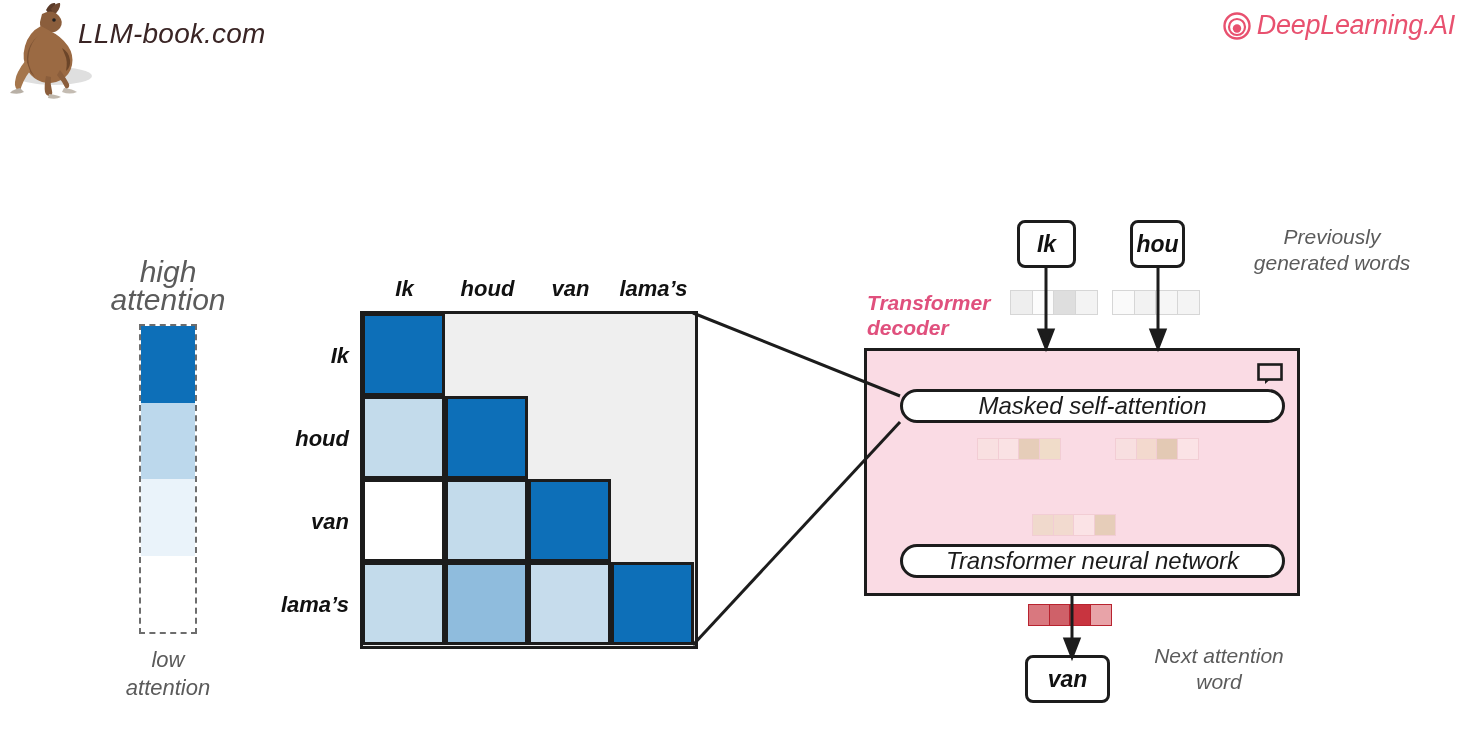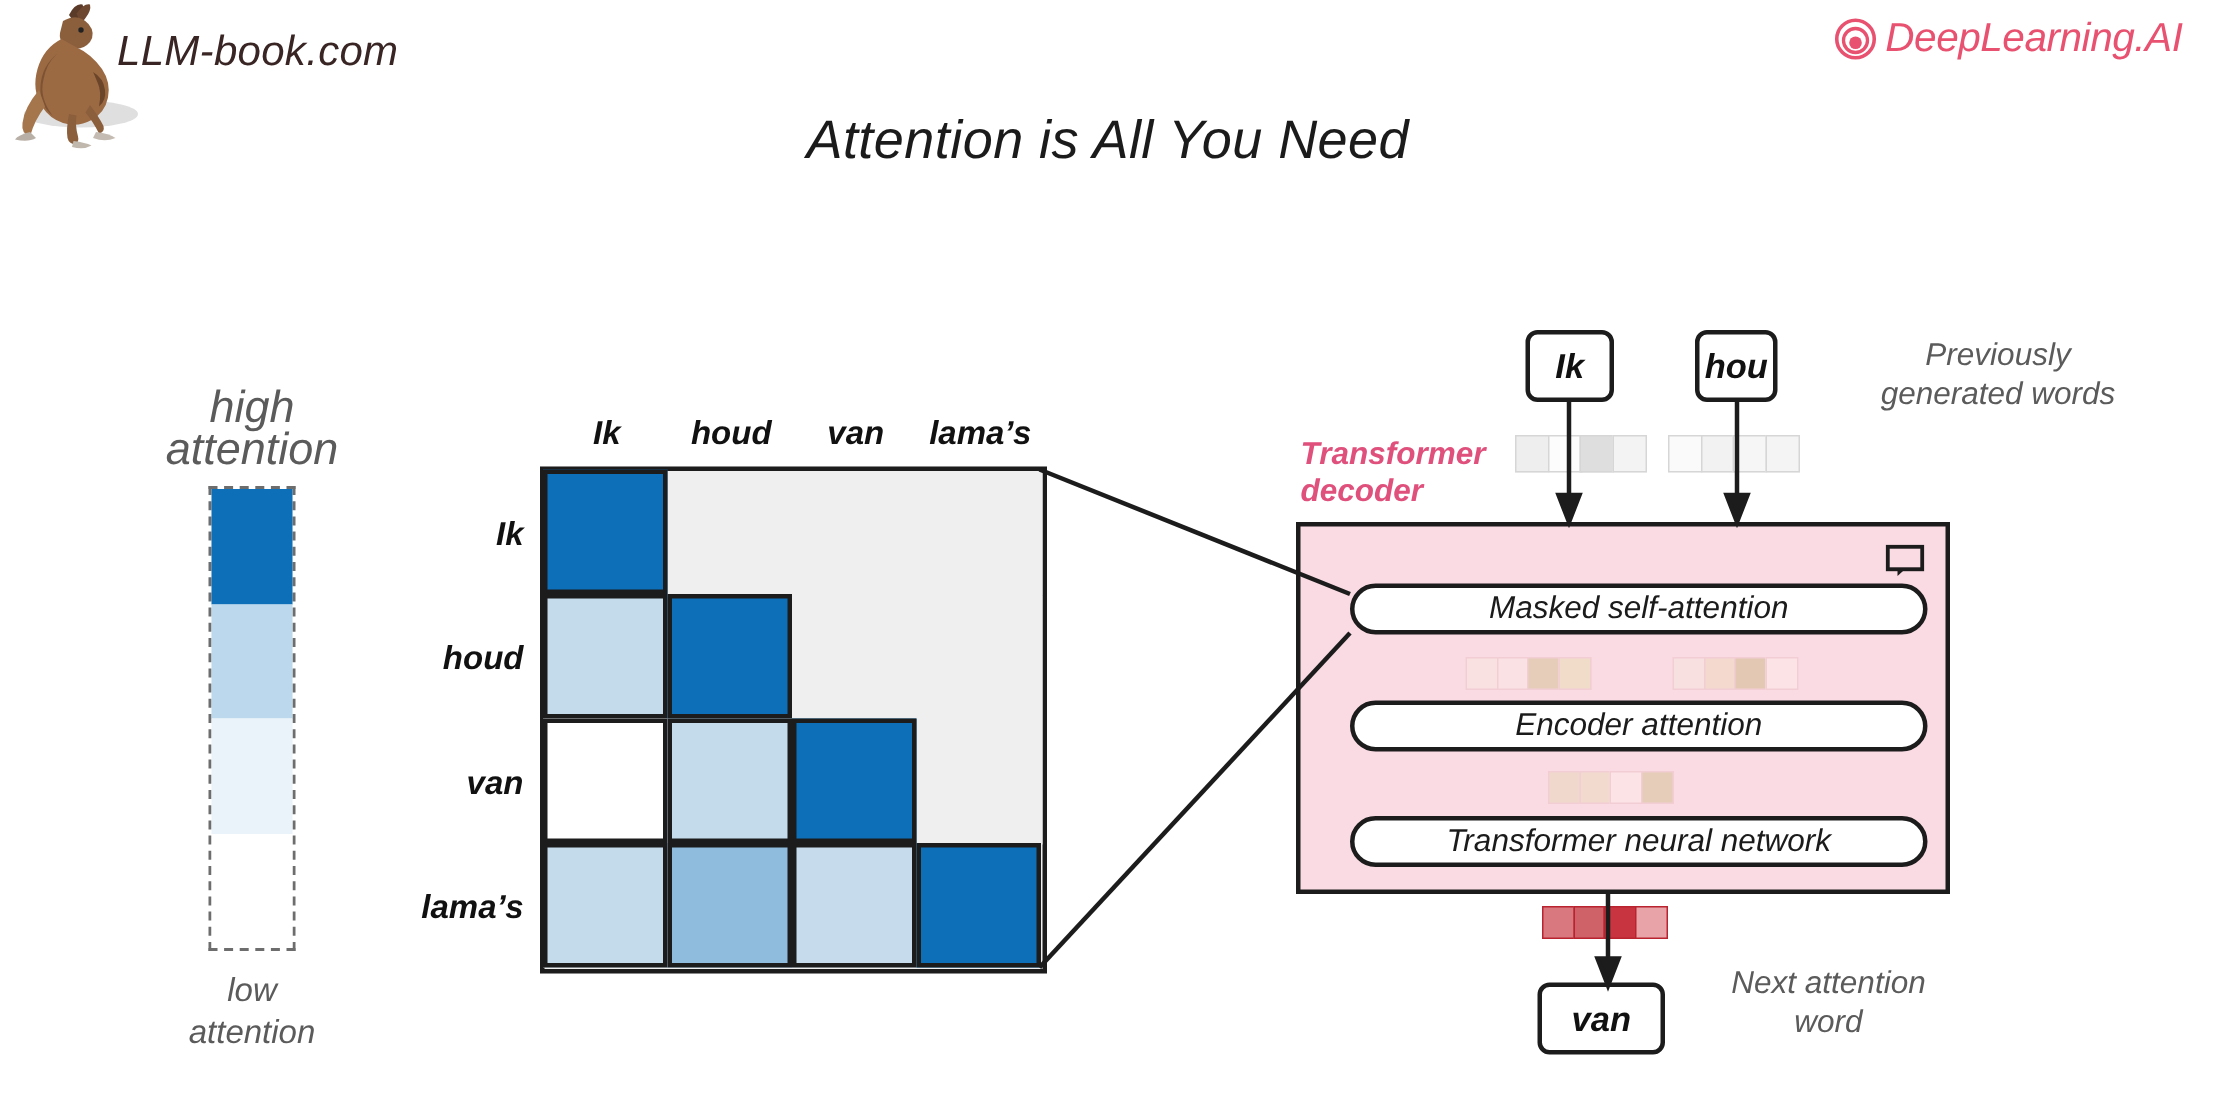--- a/index.html
+++ b/index.html
@@ -63,21 +63,21 @@
   .vec span { display:block; }
 
   #decoder-panel {
     position:absolute; left:2px; top:148px; width:436px; height:248px;
     background:#fadbe4; border:3px solid #1c1c1c;
   }
   .sub-box {
     position:absolute; left:33px; width:385px; height:34px;
     background:#fff; border:3px solid #1c1c1c; border-radius:17px;
     display:flex; align-items:center; justify-content:center;
-    font-size:21px; color:#1b1b1b; white-space:nowrap;
+    font-size:24px; color:#1b1b1b; white-space:nowrap;
   }
   #transformer-label {
     position:absolute; left:5px; top:90px; width:160px;
     font-size:21px; font-weight:bold; color:#e0507d; line-height:25px;
   }
   #chat-icon { position:absolute; right:14px; top:12px; width:26px; height:22px; }
 
   .side-note {
     position:absolute; font-size:21px; color:#5b5b5b; line-height:26px; text-align:center;
   }
@@ -109,21 +109,20 @@
 
   <div id="dl-logo">
     <svg width="28" height="28" viewBox="0 0 28 28">
       <circle cx="14" cy="14" r="12.5" fill="none" stroke="#e8516f" stroke-width="2.4"></circle>
       <circle cx="14" cy="15" r="8" fill="none" stroke="#e8516f" stroke-width="2.2"></circle>
       <circle cx="14" cy="16.5" r="4.2" fill="#e8516f"></circle>
     </svg>
     <span id="dl-logo-text">DeepLearning.AI</span>
   </div>
 
-  <div id="slide-title">Attention is All You Need</div>
 
   <div id="legend">
     <div class="legend-cap">
       <div>high</div>
       <div>attention</div>
     </div>
     <div id="legend-bar">
         <div style="background: rgb(13, 111, 184);"></div>
         <div style="background: rgb(188, 216, 236);"></div>
         <div style="background: rgb(234, 243, 250);"></div>
@@ -206,23 +205,20 @@
           <span style="width: 22px; height: 22px; background: rgb(230, 205, 185); border: 1.5px solid rgb(242, 205, 212); margin-left: -1.5px;"></span>
           <span style="width: 22px; height: 22px; background: rgb(240, 220, 201); border: 1.5px solid rgb(242, 205, 212); margin-left: -1.5px;"></span>
         </div>
       <div class="vec" style="left:248px; top:87px;">
           <span style="width: 22px; height: 22px; background: rgb(248, 223, 224); border: 1.5px solid rgb(242, 205, 212); margin-left: 0px;"></span>
           <span style="width: 22px; height: 22px; background: rgb(243, 217, 206); border: 1.5px solid rgb(242, 205, 212); margin-left: -1.5px;"></span>
           <span style="width: 22px; height: 22px; background: rgb(227, 201, 180); border: 1.5px solid rgb(242, 205, 212); margin-left: -1.5px;"></span>
           <span style="width: 22px; height: 22px; background: rgb(251, 227, 230); border: 1.5px solid rgb(242, 205, 212); margin-left: -1.5px;"></span>
         </div>
 
-      <div class="sub-box" style="top:116px;">
-        <span>Encoder attention</span>
-      </div>
       <div class="vec" style="left:165px; top:163px;">
           <span style="width: 22px; height: 22px; background: rgb(240, 217, 204); border: 1.5px solid rgb(242, 205, 212); margin-left: 0px;"></span>
           <span style="width: 22px; height: 22px; background: rgb(242, 218, 207); border: 1.5px solid rgb(242, 205, 212); margin-left: -1.5px;"></span>
           <span style="width: 22px; height: 22px; background: rgb(251, 227, 230); border: 1.5px solid rgb(242, 205, 212); margin-left: -1.5px;"></span>
           <span style="width: 22px; height: 22px; background: rgb(230, 205, 185); border: 1.5px solid rgb(242, 205, 212); margin-left: -1.5px;"></span>
         </div>
 
       <div class="sub-box" style="top:193px;">
         <span>Transformer neural network</span>
       </div>

